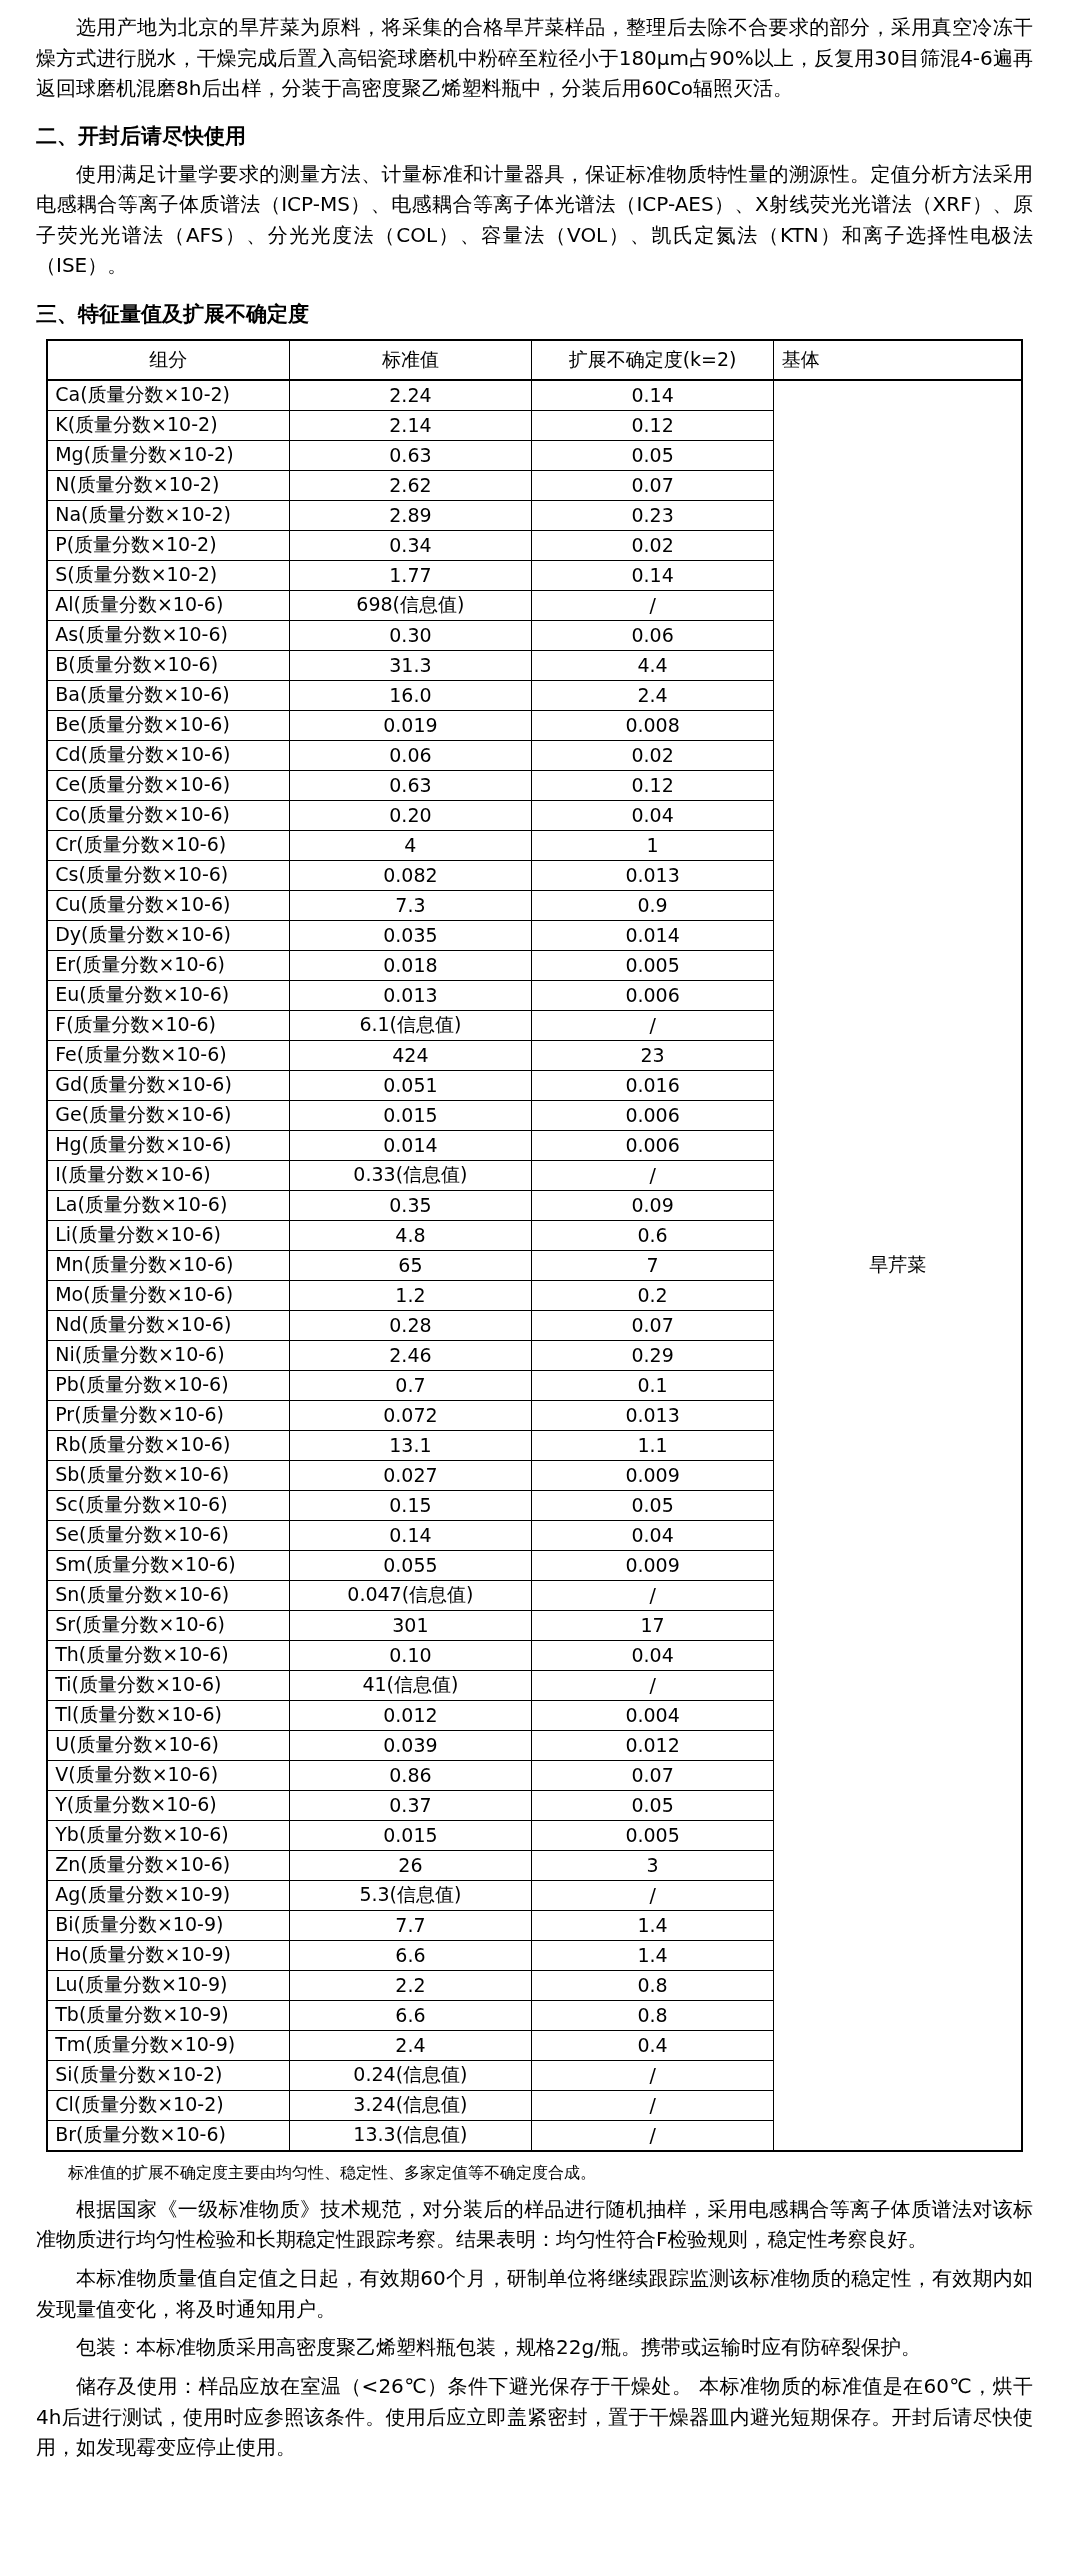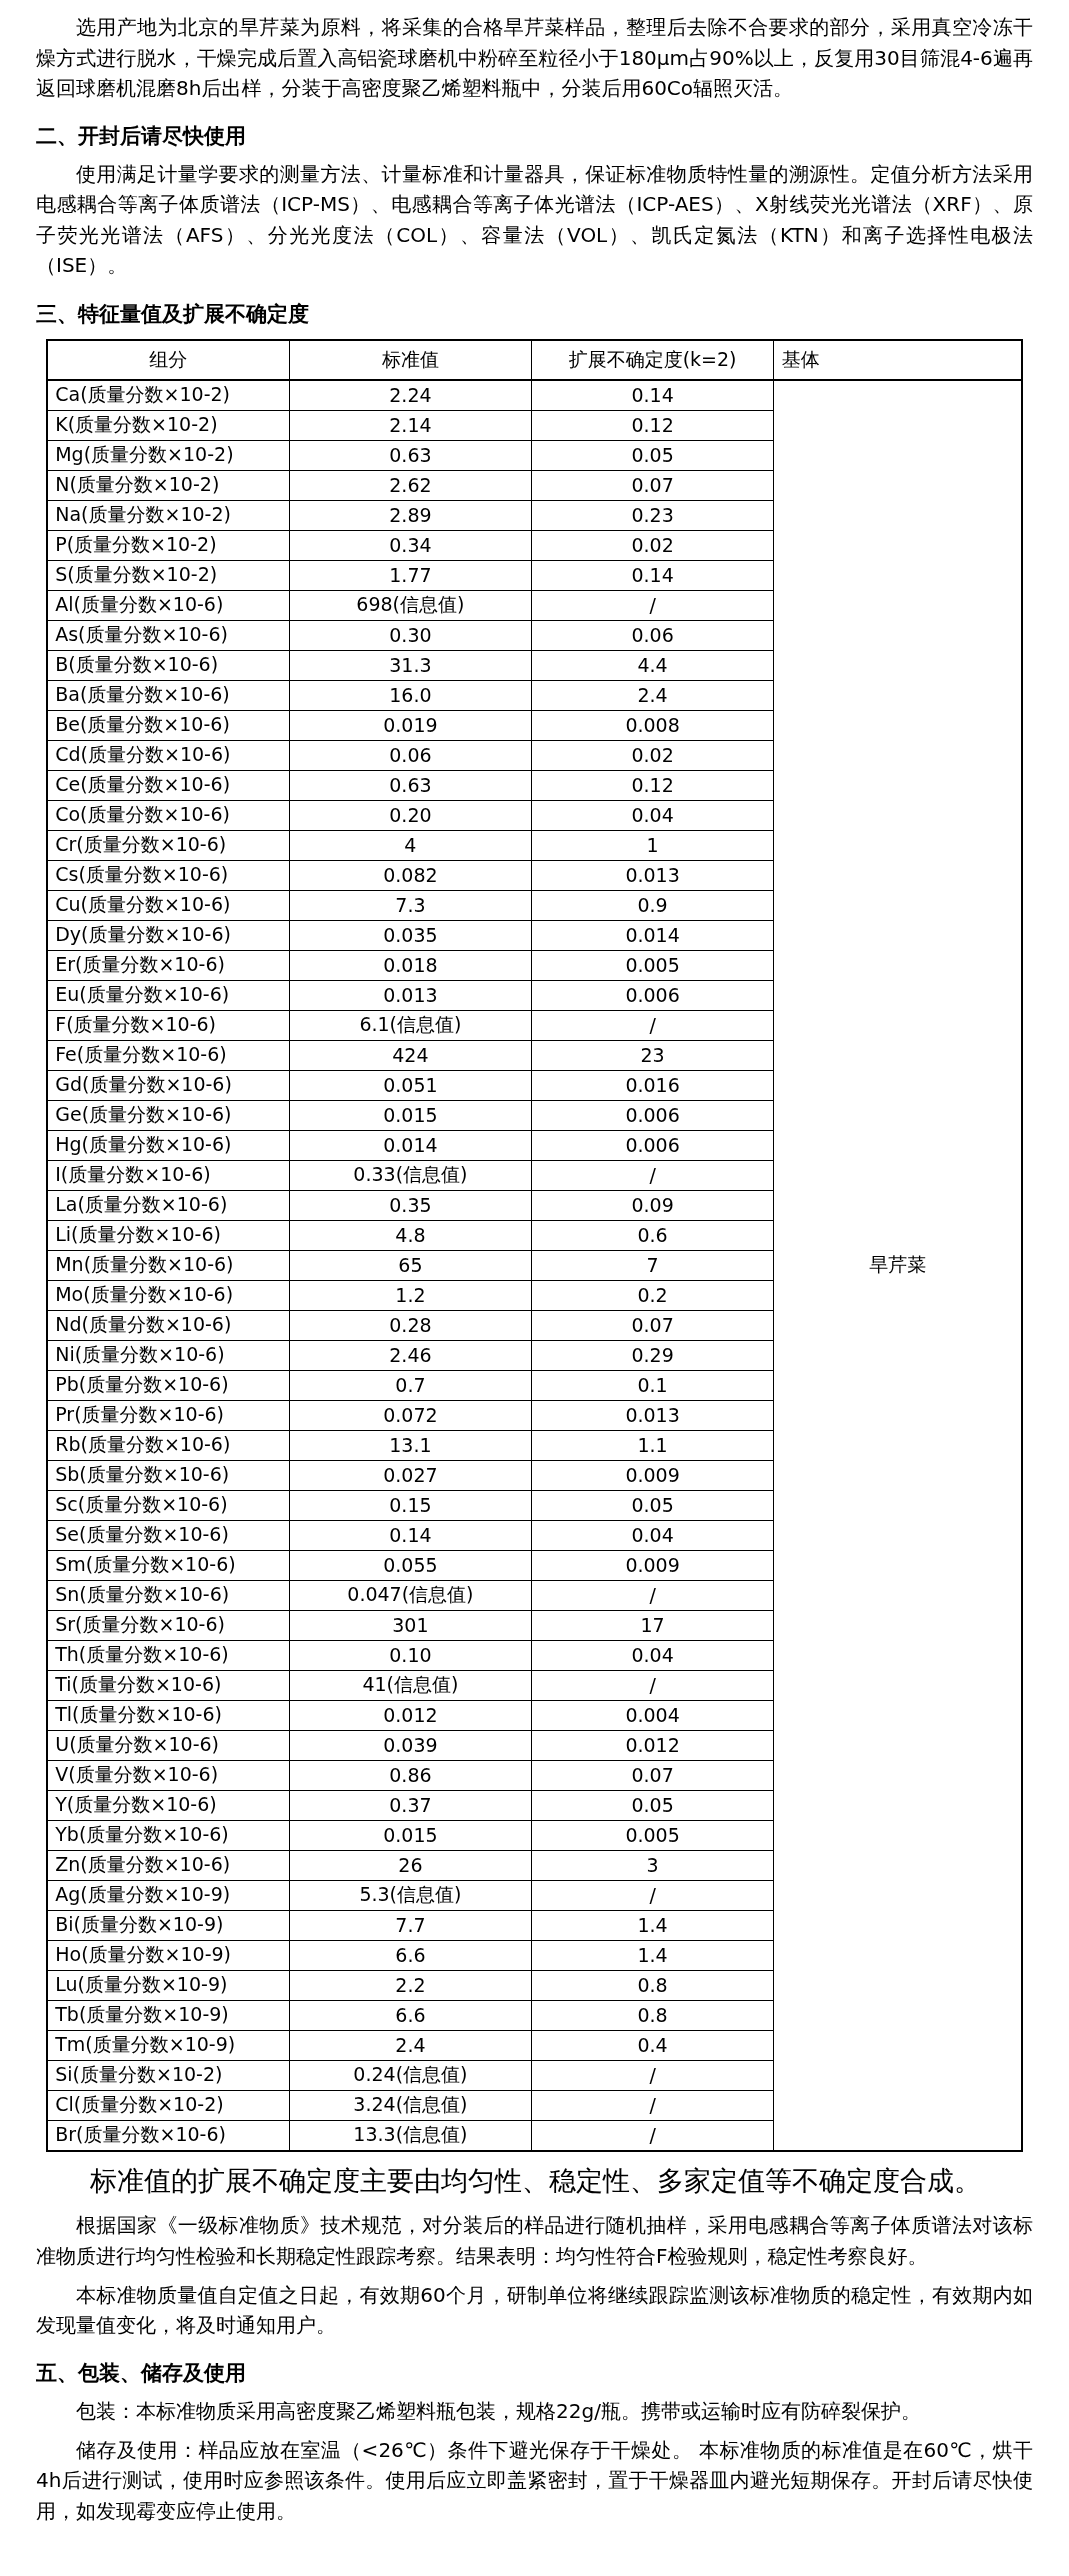--- a/index.html
+++ b/index.html
@@ -45,21 +45,21 @@
   .crm-table thead th { height: 38px; border-bottom: 2.8px solid #000; }
   .crm-table tbody td { height: 29px; }
   .col-comp  { width: 226px; text-align: center; }
   .col-val   { width: 226px; text-align: center; }
   .col-unc   { width: 226px; text-align: center; }
   .col-mat   { width: 232px; text-align: left; }
   td.c-comp { text-align: left; }
   td.c-num  { text-align: center; }
   td.c-matrix { text-align: center; vertical-align: middle; font-size: 19px; }
   .note-par {
-    font-size: 27px;
+    font-size: 16px;
     line-height: 1.5;
     text-indent: 2em;
     margin: 7.6px 0 5.7px 0;
   }
 </style>
 </head>
 <body>
 
 <div class="page">
 
@@ -380,20 +380,19 @@
       </tbody>
   </table>
 
   <p class="note-par">标准值的扩展不确定度主要由均匀性、稳定性、多家定值等不确定度合成。</p>
 
 
   <p class="body-par">根据国家《一级标准物质》技术规范，对分装后的样品进行随机抽样，采用电感耦合等离子体质谱法对该标准物质进行均匀性检验和长期稳定性跟踪考察。结果表明：均匀性符合F检验规则，稳定性考察良好。</p>
 
   <p class="body-par">本标准物质量值自定值之日起，有效期60个月，研制单位将继续跟踪监测该标准物质的稳定性，有效期内如发现量值变化，将及时通知用户。</p>
 
-  <div class="sec-heading">五、包装、储存及使用</div>
 
   <p class="body-par">包装：本标准物质采用高密度聚乙烯塑料瓶包装，规格22g/瓶。携带或运输时应有防碎裂保护。</p>
 
   <p class="body-par">储存及使用：样品应放在室温（&lt;26℃）条件下避光保存于干燥处。 本标准物质的标准值是在60℃，烘干4h后进行测试，使用时应参照该条件。使用后应立即盖紧密封，置于干燥器皿内避光短期保存。开封后请尽快使用，如发现霉变应停止使用。</p>
 
 </div>
 
 
 </body></html>

